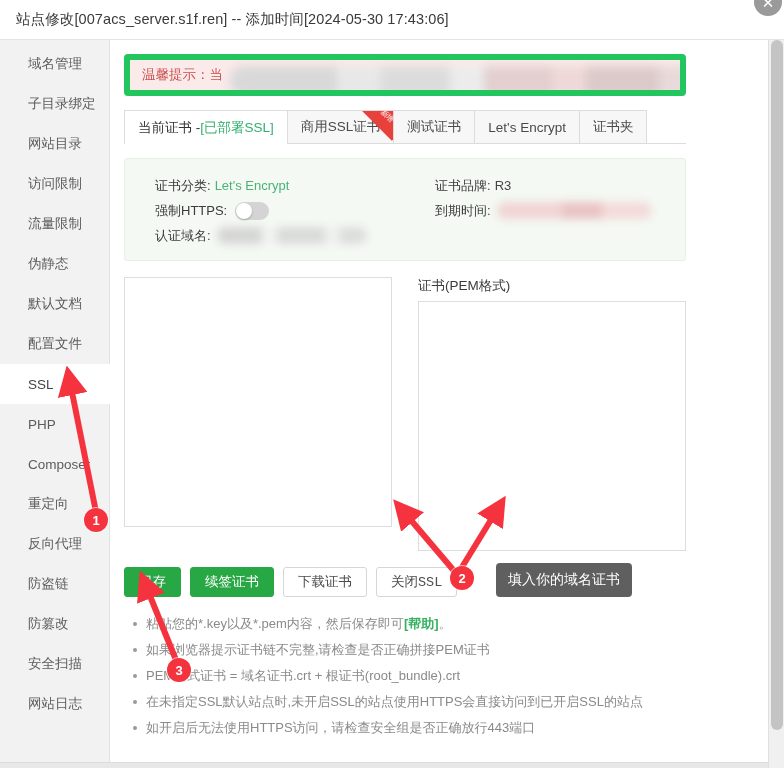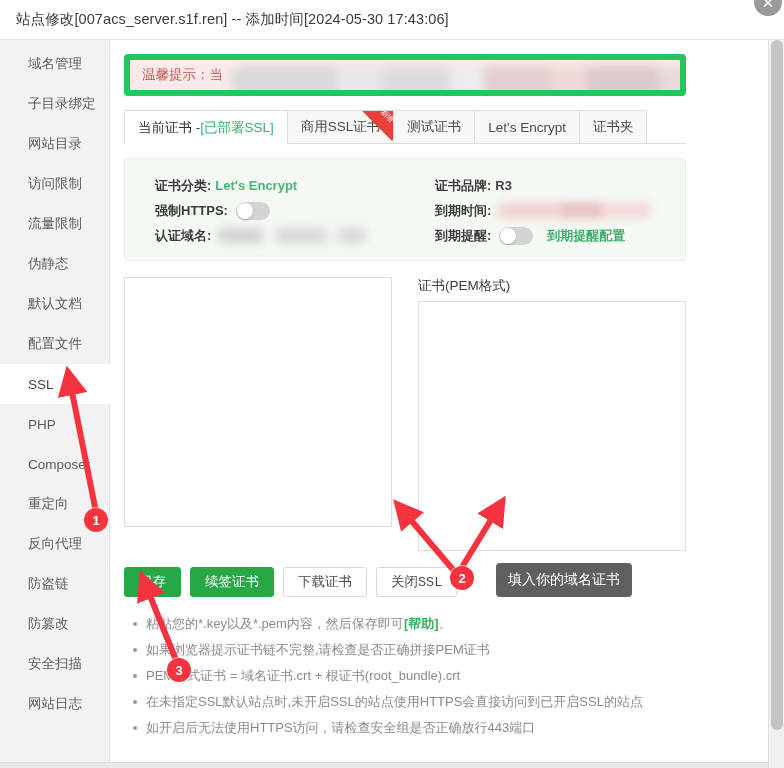--- a/index.html
+++ b/index.html
@@ -186,21 +186,20 @@
 
   
   .infobox {
     margin-top: 14px;
     background: #f4f9f3;
     border: 1px solid #e7f0e4;
     border-radius: 3px;
     padding: 14px 0 12px 0;
     display: flex;
     position: relative;
-    font-weight: bold;
   }
   .info-col { width: 50%; padding-left: 30px; }
   .info-row {
     display: flex;
     align-items: center;
     height: 25px;
     font-size: 13px;
     color: #333;
     position: relative;
   }
@@ -468,27 +467,20 @@
         </div>
         <div class="info-col">
           <div class="info-row">
             <span class="info-key">证书品牌:</span>
             <span class="info-val">R3</span>
           </div>
           <div class="info-row">
             <span class="info-key">到期时间:</span>
             <span class="blur-red"></span>
           </div>
-          <div class="info-row">
-            <span class="info-key">到期提醒:</span>
-            <span class="switch">
-                <span class="knob"></span>
-              </span>
-            <span class="link-green">到期提醒配置</span>
-          </div>
         </div>
       </div>
 
       <div class="ta-wrap">
         <div class="ta-col">
           <textarea class="ta" placeholder="" style=""></textarea>
         </div>
         <div class="ta-col">
           <div class="ta-label">证书(PEM格式)</div>
           <textarea class="ta" placeholder="" style=""></textarea>

